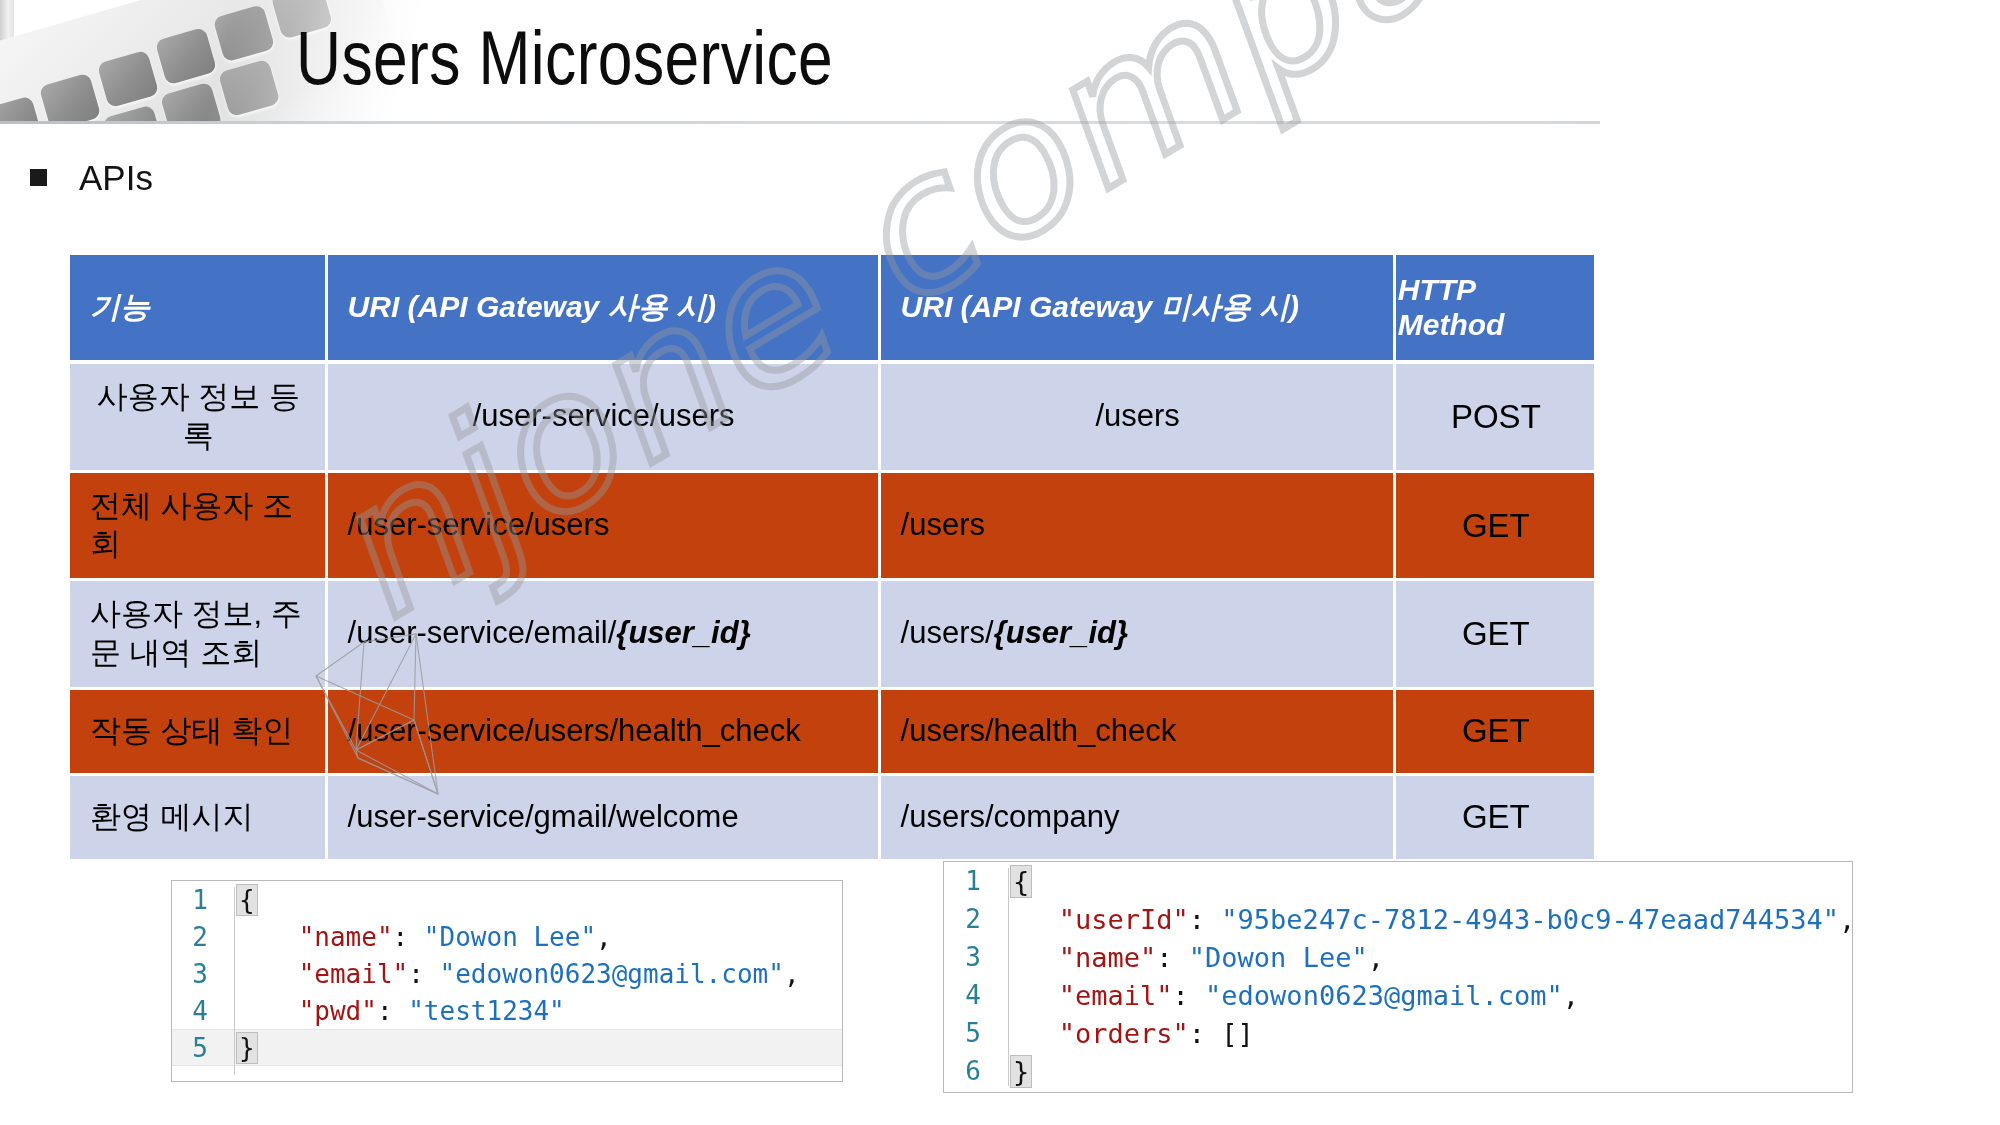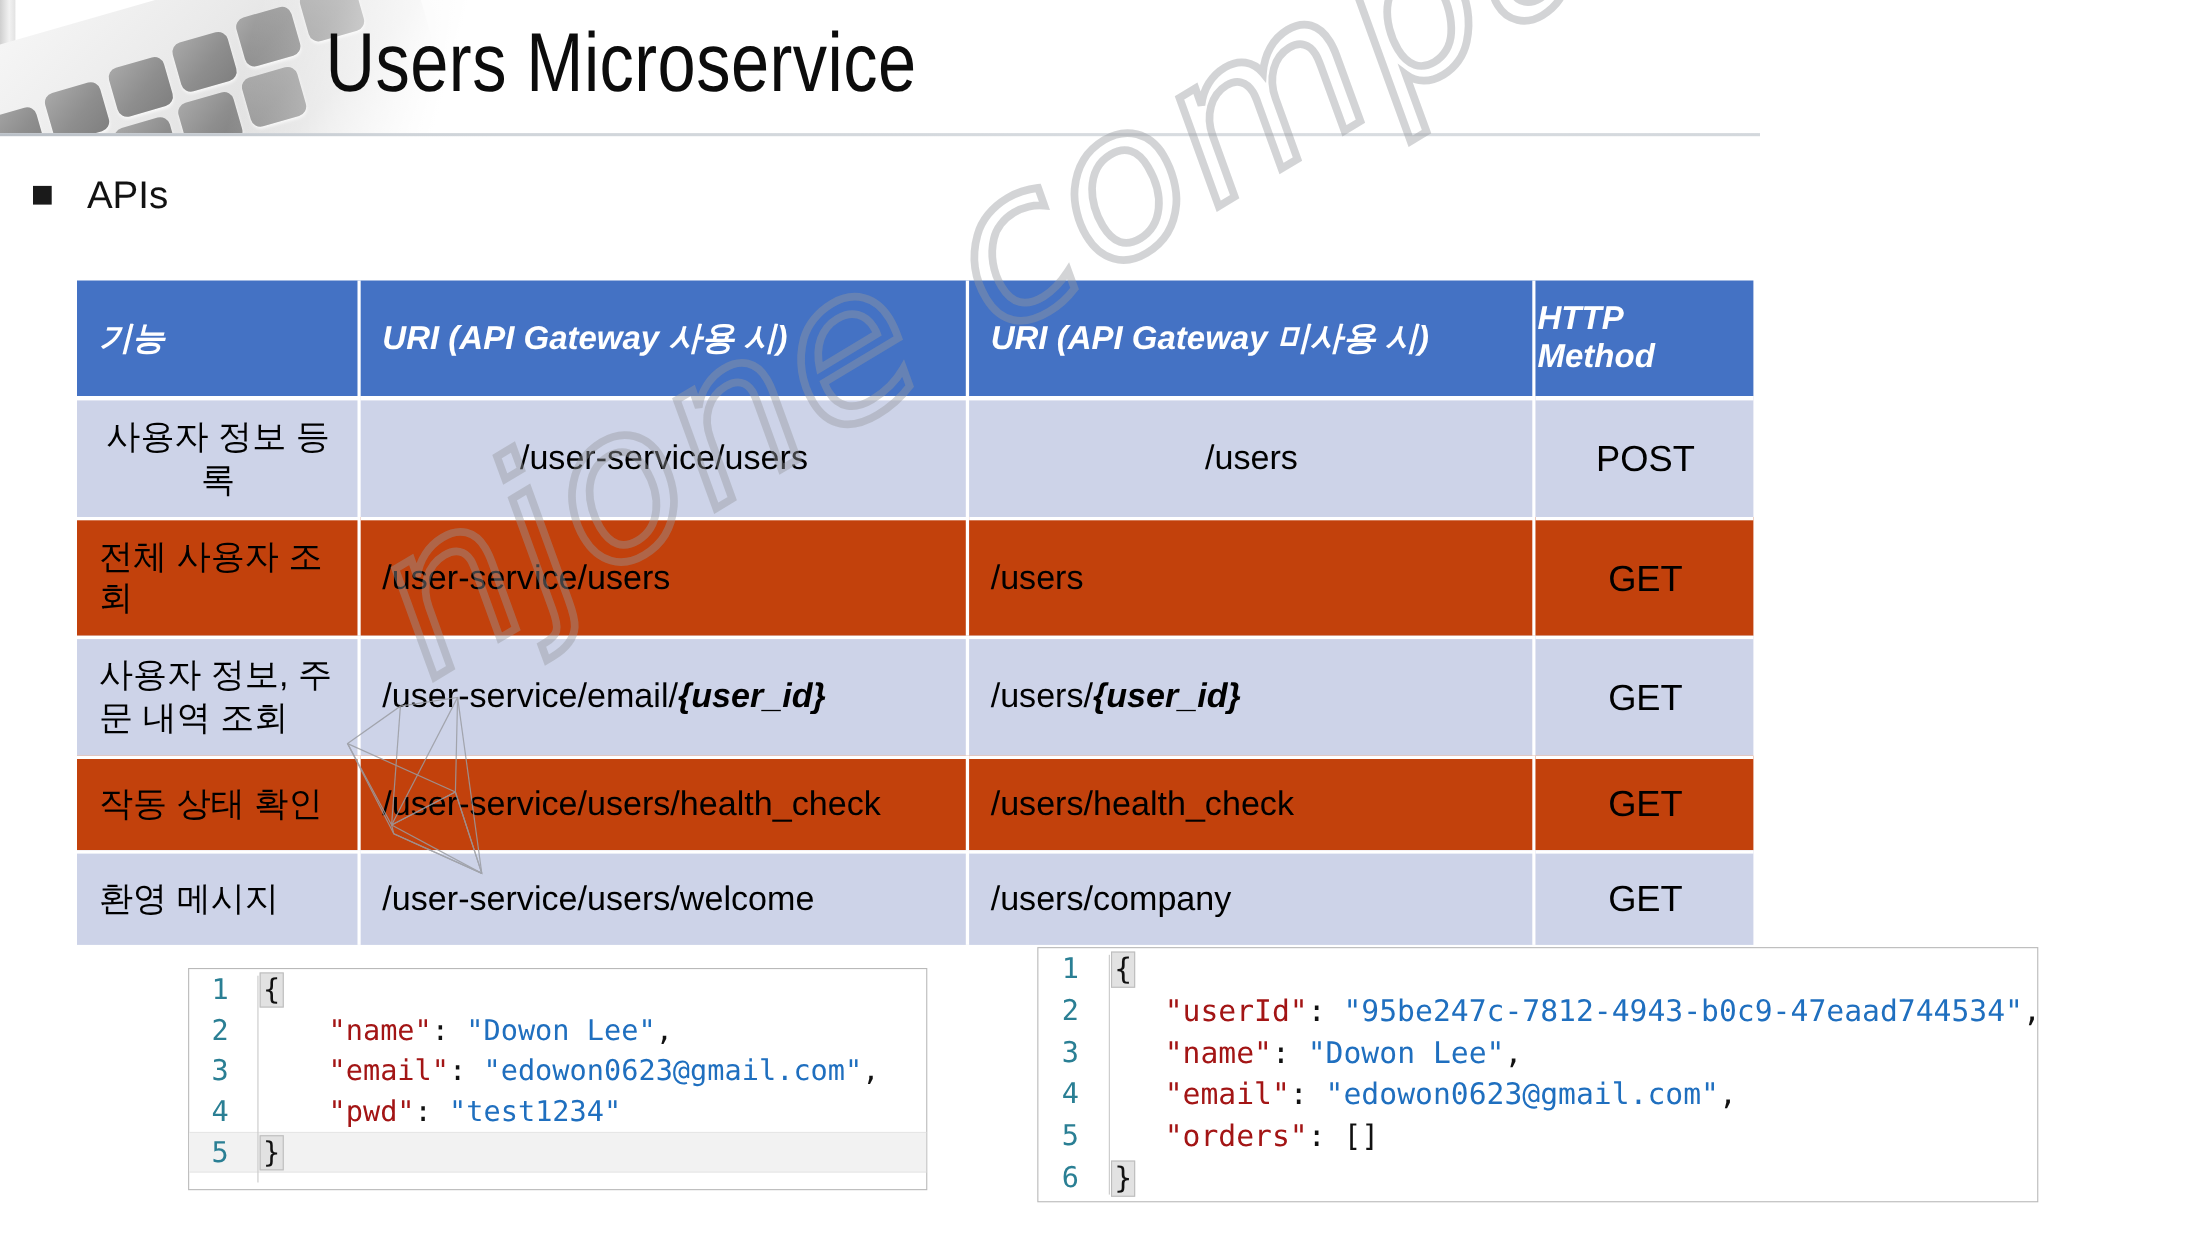--- a/index.html
+++ b/index.html
@@ -323,21 +323,21 @@
       <td class="method">GET</td>
     </tr>
     <tr class="row-b row-h2">
       <td>작동 상태 확인</td>
       <td><span>/user-service/users/health_check</span><span class="param"></span></td>
       <td><span>/users/health_check</span><span class="param"></span></td>
       <td class="method">GET</td>
     </tr>
     <tr class="row-a row-h2">
       <td>환영 메시지</td>
-      <td><span>/user-service/users/welcome</span><span class="param"></span></td>
+      <td><span>/user-service/gmail/welcome</span><span class="param"></span></td>
       <td><span>/users/company</span><span class="param"></span></td>
       <td class="method">GET</td>
     </tr>
   </tbody>
 </table>
 
 <div class="code-block code-left">
   <div class="code-rows">
     <div class="gutter-rule"></div>
 

